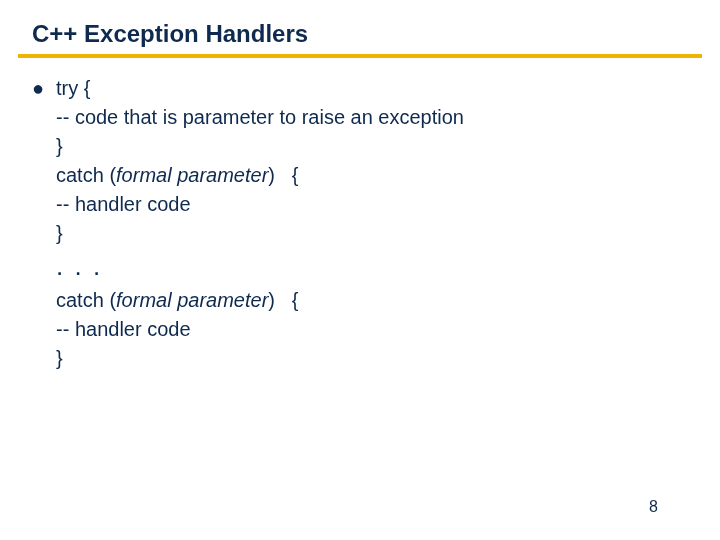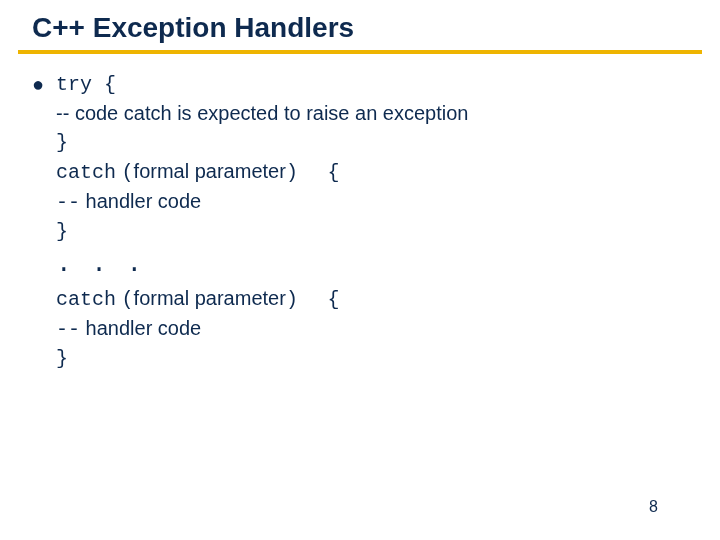--- a/index.html
+++ b/index.html
@@ -1,41 +1,41 @@
 <!DOCTYPE html>
 <html><head>
 <meta charset="utf-8">
 <style>
   body{margin:0;background:#fff;font-family:Arial,Helvetica,sans-serif}
   .slide{position:relative;width:720px;height:540px;box-sizing:border-box;color:#0E2A4F}
-  .title{font-weight:bold;font-size:28px;color:#0E2A4F;padding:12px 0 6px 32px}
+  .title{font-weight:bold;font-size:24px;color:#0E2A4F;padding:20px 0 6px 32px}
   .underline{height:4px;background:#EEB400;margin:0 18px 16px 18px}
   .content{padding-left:56px;padding-right:40px;font-size:20px;line-height:1.45}
   .row{position:relative}
   .bullet{position:absolute;left:-24px;top:0;font-size:20px;color:#0E2A4F}
-  .mono{font-family:Liberation Mono, monospace}
-  .ital{}
+  .mono{font-family:Liberation Sans, sans-serif}
+  .ital{font-style:italic}
   .pagenum{position:absolute;right:62px;bottom:24px;font-size:16px;color:#0E2A4F}
 </style>
 </head>
 <body>
 
 <div class="slide">
   <div class="title">C++ Exception Handlers</div>
   <div class="underline"></div>
 
   <div class="content">
 
     <div class="row">
       <span class="bullet">●</span>
     </div>
 
     <div class="row mono">try {</div>
 
-    <div class="row">-- code catch is expected to raise an exception</div>
+    <div class="row">-- code that is parameter to raise an exception</div>
 
     <div class="row mono">}</div>
 
     <div class="row">
       <span class="mono">catch</span>
       <span class="mono"> </span>
       <span class="mono">(</span><span class="ital">formal parameter</span><span class="mono">)</span>
       <span class="mono">&nbsp;&nbsp;</span><span class="mono">{</span>
     </div>
 

